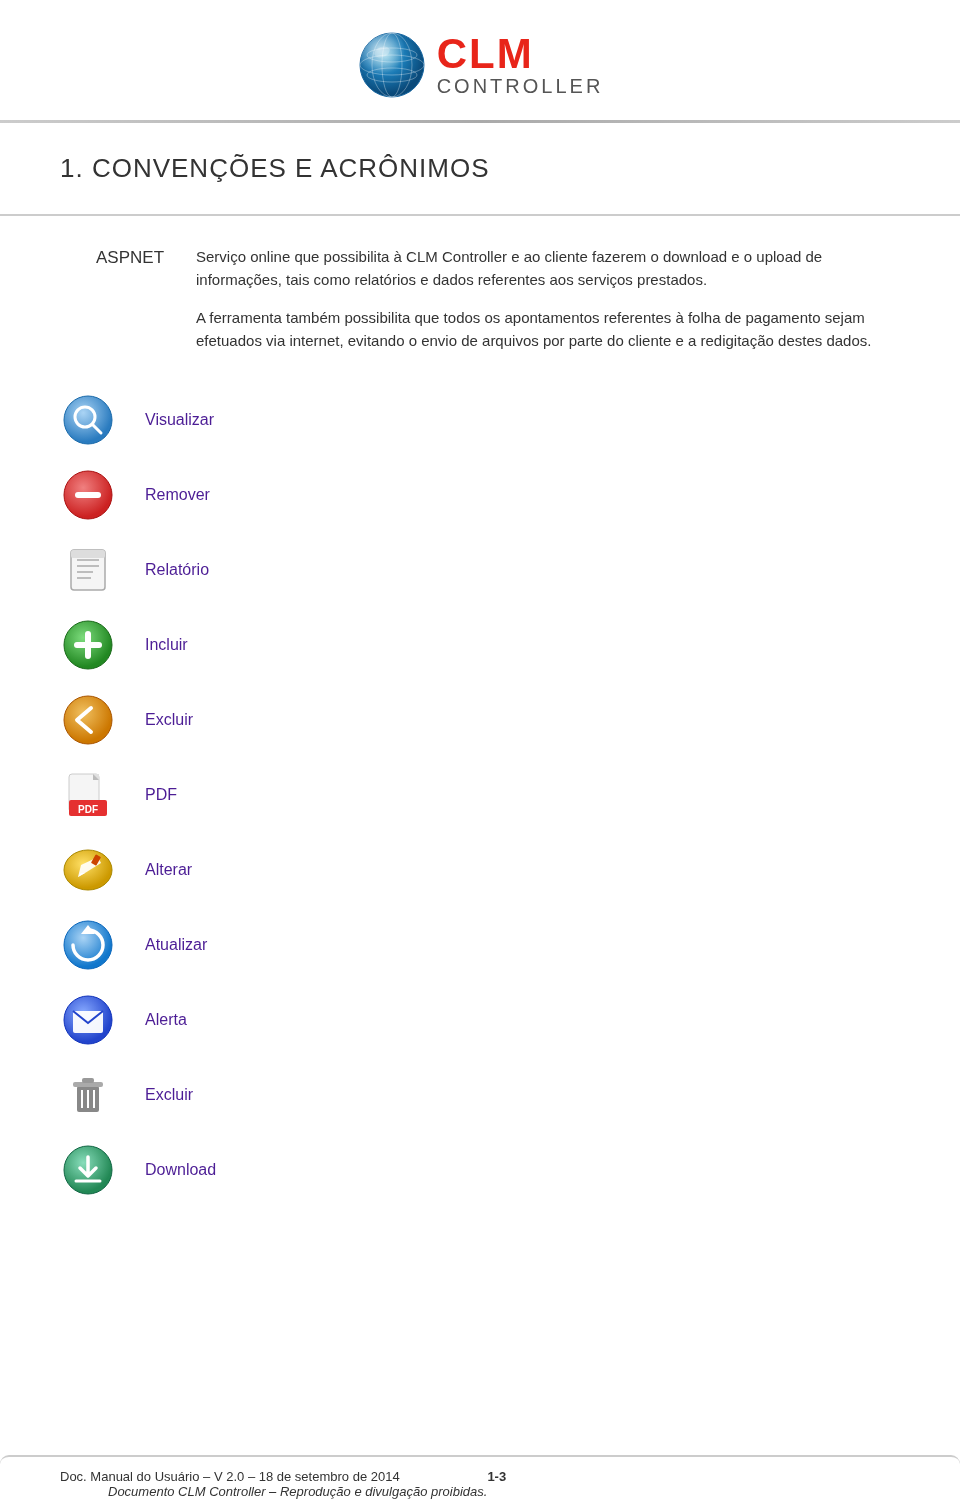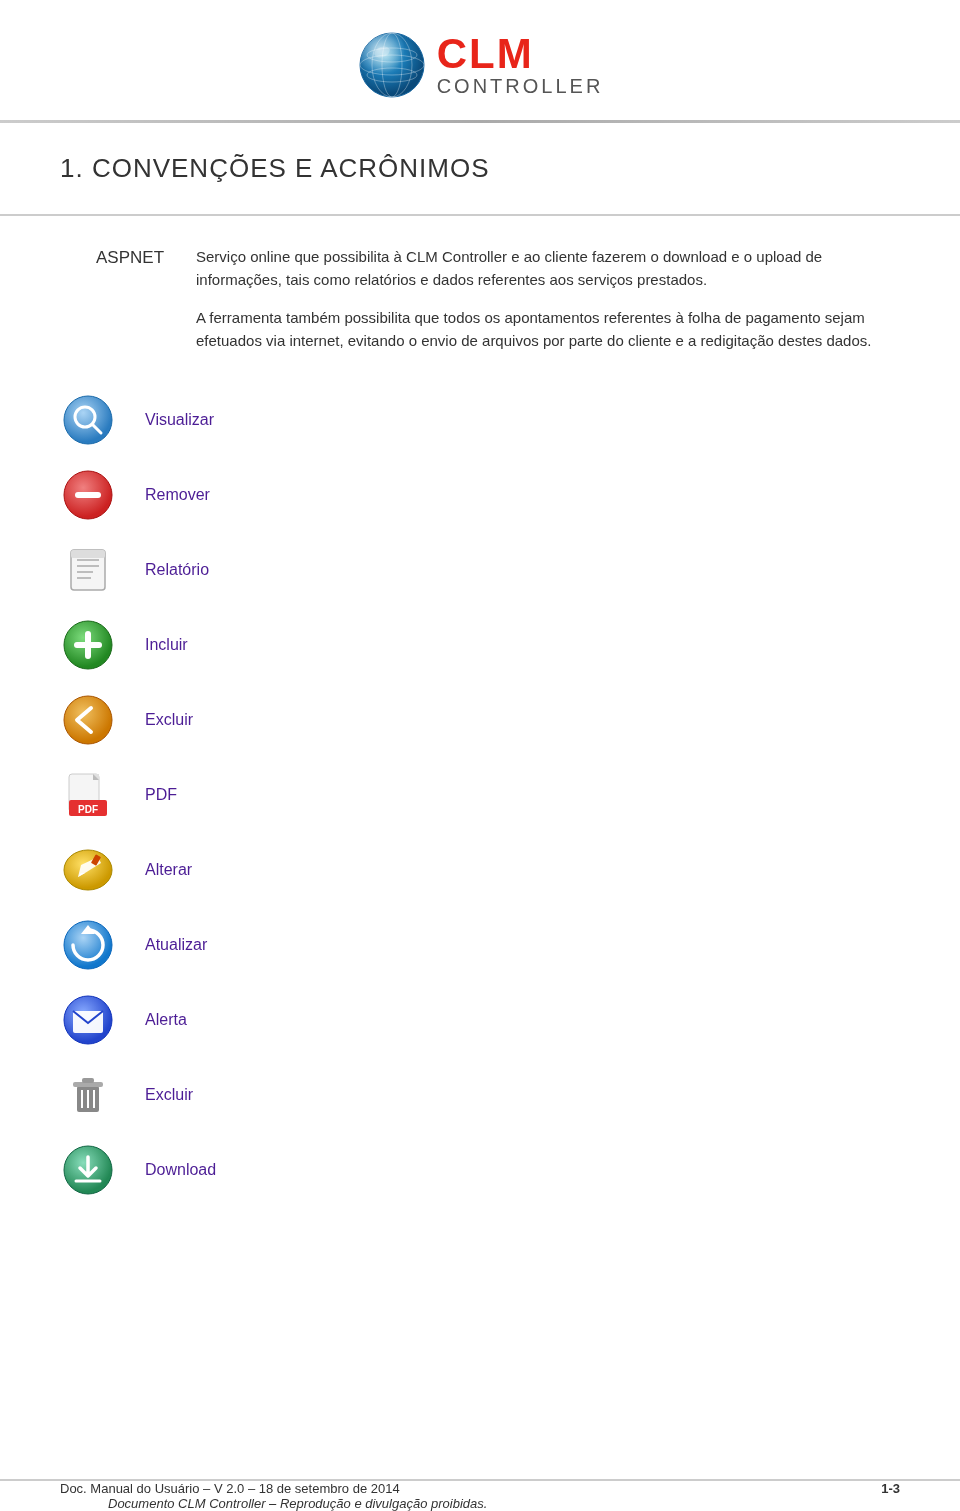--- a/index.html
+++ b/index.html
@@ -140,25 +140,25 @@
     }
 
     .icon-label {
       font-size: 16px;
       color: #4c1d95;
     }
 
     
     .footer {
       border-top: 2px solid #cccccc;
-      padding: 0 60px;
-      display: flex;
-      justify-content: space-between;
+      padding: 12px 60px;
+      display: flex;
       align-items: flex-start;
       margin-top: auto;
+      border-radius: 9px;
     }
 
     .footer-left {
       display: flex;
       flex-direction: column;
     }
 
     .footer-text {
       font-size: 13px;
       color: #333333;

